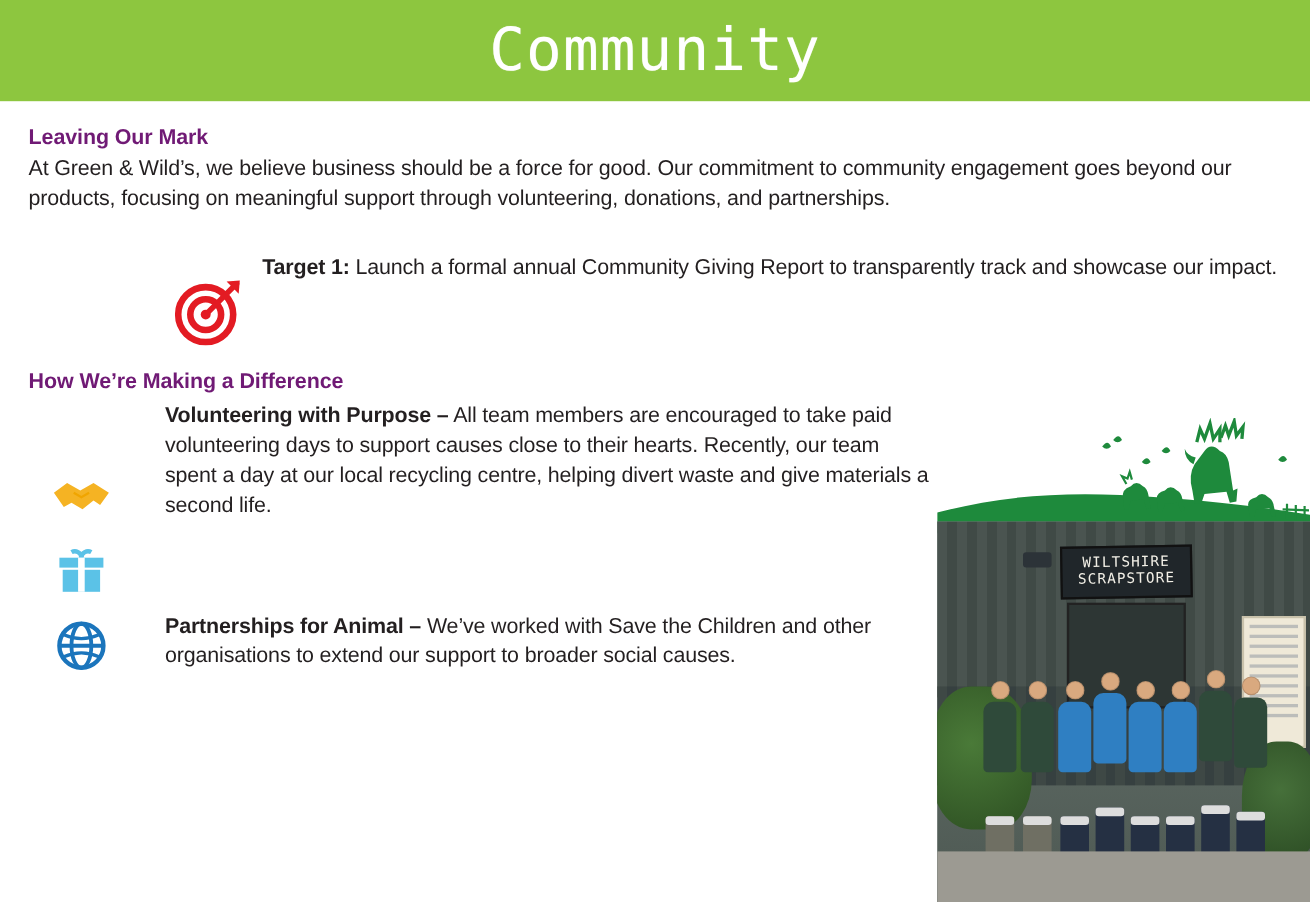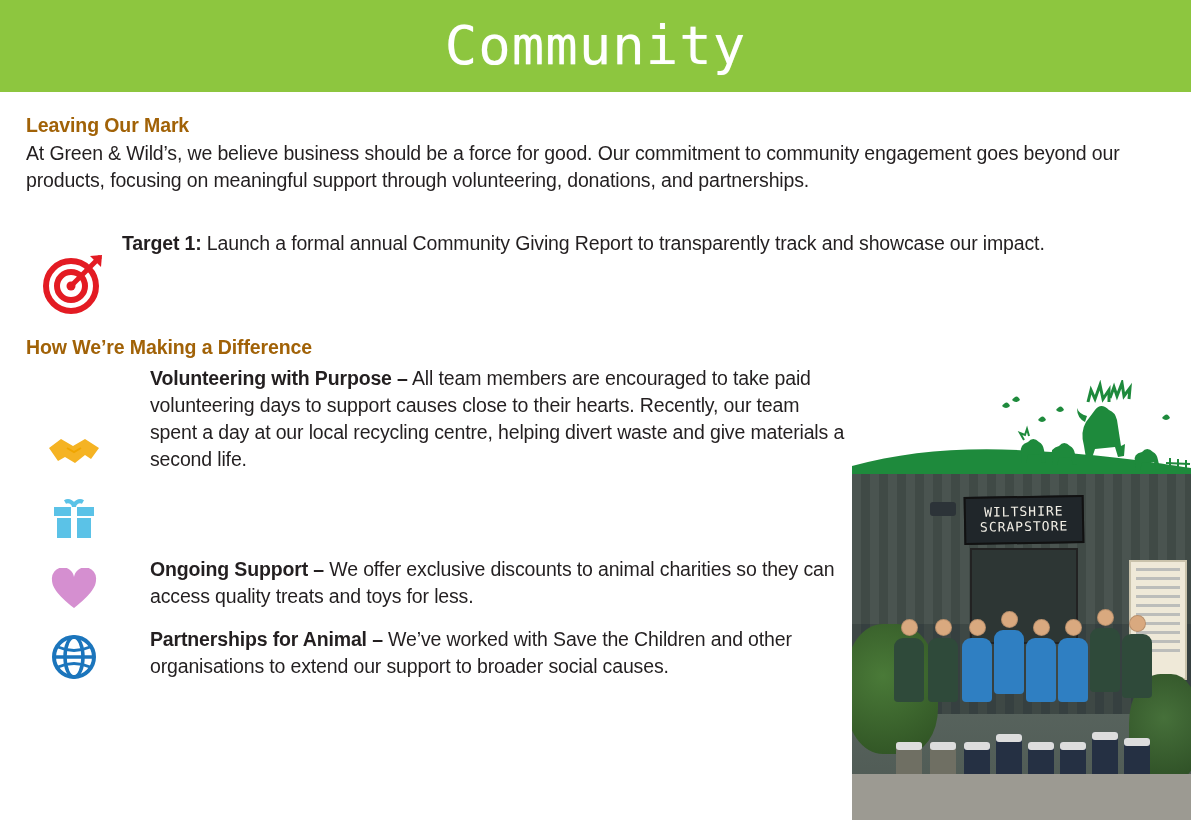--- a/index.html
+++ b/index.html
@@ -37,39 +37,40 @@
   .content {
     padding: 22px 30px 0 26px;
     position: relative;
   }
 
   h2.section-head {
     font-size: 19.5px;
     font-weight: bold;
     margin: 0 0 3px 0;
     letter-spacing: -0.1px;
-    color: #a16207;
+    color: #701a75;
   }
 
   p.intro {
     font-size: 19.5px;
     line-height: 1.38;
     margin: 0;
     letter-spacing: -0.15px;
     max-width: 1140px;
   }
 
   .gap-1 { height: 30px; }
   .gap-2 { height: 22px; }
 
   
   .targets-row {
     display: flex;
     align-items: flex-start;
     margin-top: 6px;
+    justify-content: flex-end;
   }
   .target-icon {
     width: 96px;
     min-width: 96px;
     padding-top: 22px;
     display: flex;
     justify-content: center;
   }
   .targets-text {
     font-size: 19.5px;
@@ -251,30 +252,20 @@
       <div class="diff-icon">
         <svg width="46" height="46" viewBox="0 0 46 46" aria-hidden="true">
           <path d="M14 8 a6 6 0 0 1 9 5 M32 8 a6 6 0 0 0 -9 5" fill="none" stroke="#5bc2e7" stroke-width="4"></path>
           <rect x="3" y="13" width="40" height="9" fill="#5bc2e7"></rect>
           <rect x="6" y="24" width="34" height="20" fill="#5bc2e7"></rect>
           <rect x="20" y="13" width="6" height="31" fill="#ffffff"></rect>
         </svg>
       </div>
     </div>
 
-    <div class="diff-item">
-      <div class="diff-icon">
-        <svg width="48" height="42" viewBox="0 0 48 42" aria-hidden="true">
-          <path d="M24 40 C6 26 2 18 2 12 A11 11 0 0 1 24 9 A11 11 0 0 1 46 12 C46 18 42 26 24 40 Z" fill="#d58fd0"></path>
-        </svg>
-      </div>
-      <div class="diff-text">
-        <b>Ongoing Support –</b><span> We offer exclusive discounts to animal charities so they can access quality treats and toys for less.</span>
-      </div>
-    </div>
 
     <div class="diff-item">
       <div class="diff-icon">
         <svg width="46" height="46" viewBox="0 0 46 46" aria-hidden="true">
           <circle cx="23" cy="23" r="20" fill="none" stroke="#1b75bc" stroke-width="4"></circle>
           <ellipse cx="23" cy="23" rx="9" ry="20" fill="none" stroke="#1b75bc" stroke-width="3.5"></ellipse>
           <line x1="3" y1="23" x2="43" y2="23" stroke="#1b75bc" stroke-width="3.5"></line>
           <path d="M7 13 Q23 20 39 13" fill="none" stroke="#1b75bc" stroke-width="3"></path>
           <path d="M7 33 Q23 26 39 33" fill="none" stroke="#1b75bc" stroke-width="3"></path>
         </svg>

